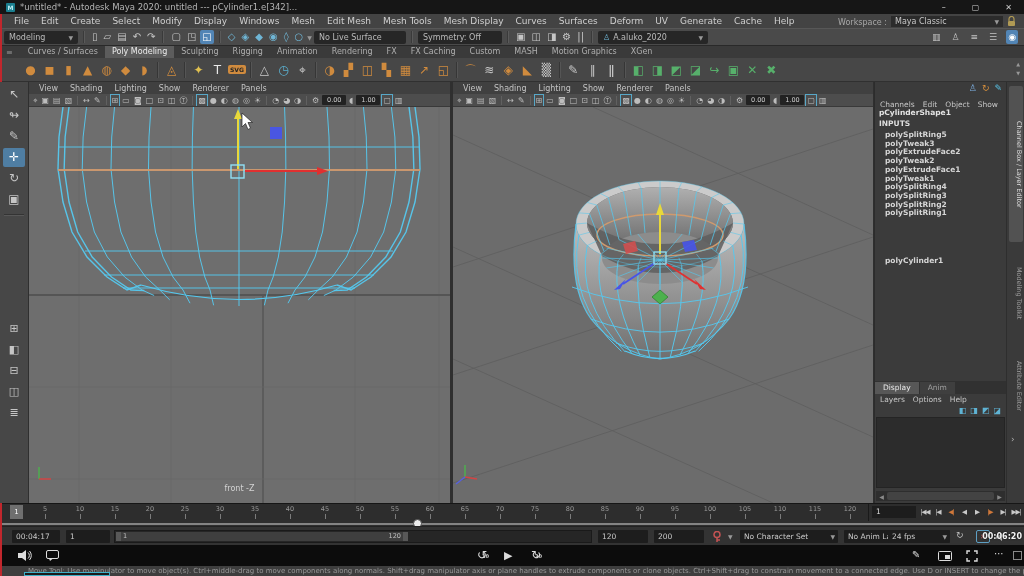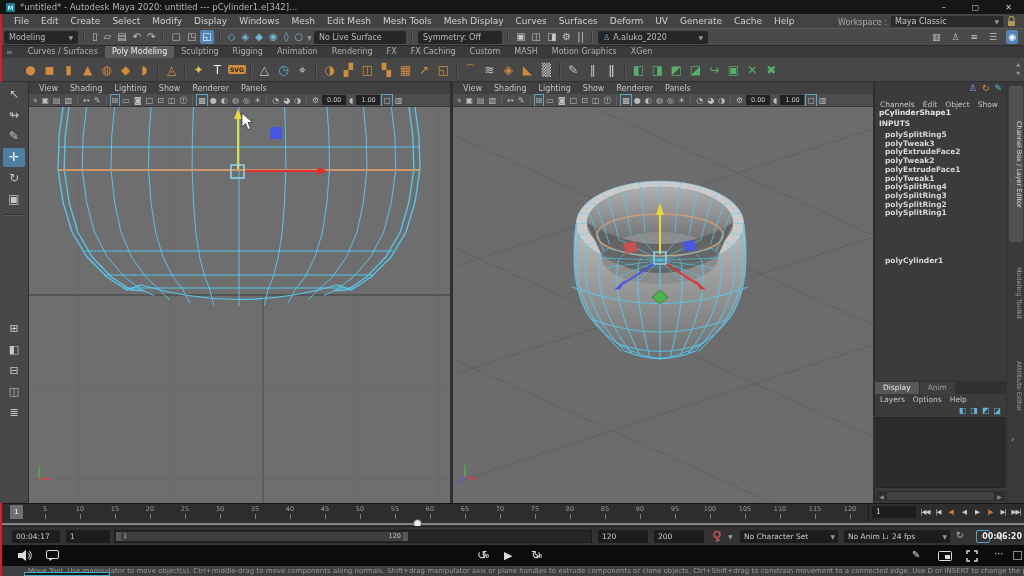--- a/index.html
+++ b/index.html
@@ -381,20 +381,21 @@
         <polygon points="205,12 213,12 209,2" fill="#e8d83a"></polygon>
         <line x1="216" y1="64" x2="288" y2="64" stroke="#e03030" stroke-width="2"></line>
         <polygon points="288,60 288,68 299,64" fill="#e03030"></polygon>
         <rect x="241" y="20" width="12" height="12" fill="#4754e8" opacity="0.95"></rect>
         <rect x="202" y="58" width="13" height="13" fill="none" stroke="#8fe0f5" stroke-width="1.4"></rect>
         <polygon points="213,6 213,20 216.5,16.5 219,22.5 221.5,21.2 219,15.5 223.5,15.5" fill="#fff" stroke="#222" stroke-width="0.7"></polygon>
         <line x1="10" y1="372" x2="10" y2="360" stroke="#4fae4f" stroke-width="1.5"></line>
         <line x1="10" y1="372" x2="22" y2="372" stroke="#d34444" stroke-width="1.5"></line>
       </svg>
     </div>
+  <div class="vp-label">front -Z</div>
 </div>
 
 <div class="vp" id="vp-right">
   <div class="vp-menus">
       <span class="vpm">View</span>
       <span class="vpm">Shading</span>
       <span class="vpm">Lighting</span>
       <span class="vpm">Show</span>
       <span class="vpm">Renderer</span>
       <span class="vpm">Panels</span>

